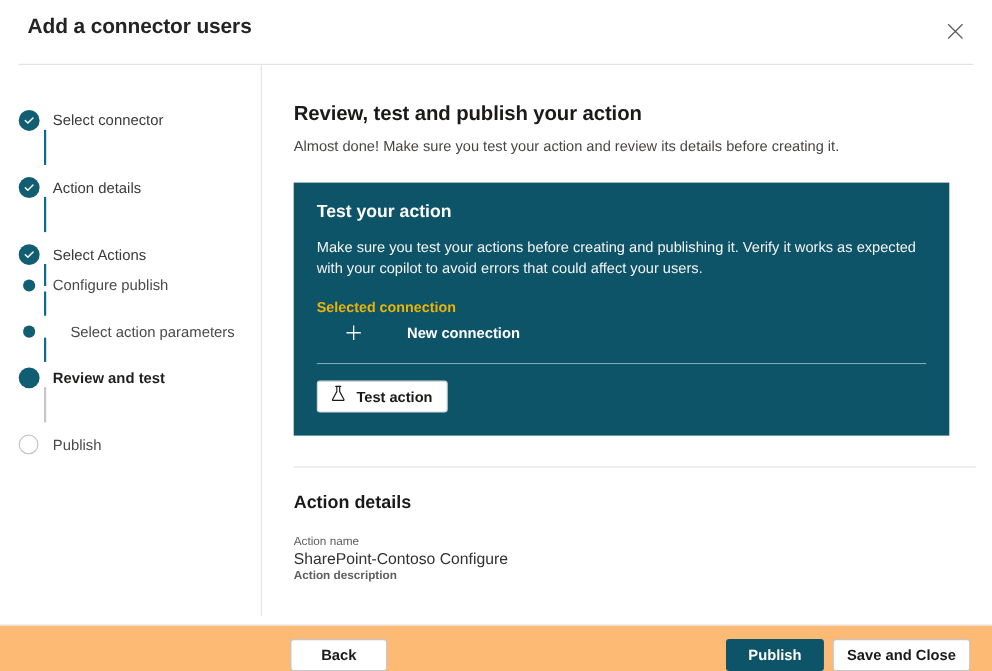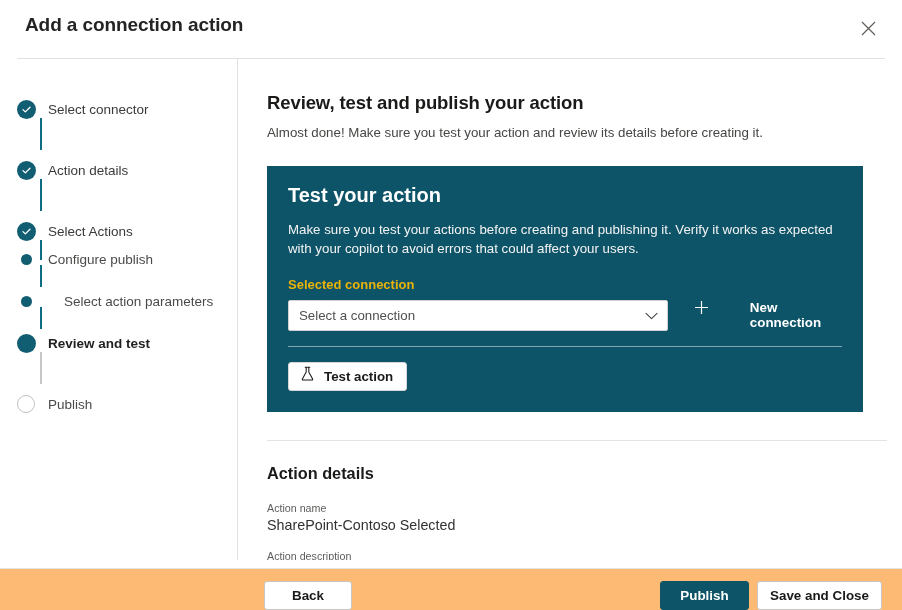--- a/index.html
+++ b/index.html
@@ -182,21 +182,21 @@
   
   .test-card {
     margin-top: 26px;
     width: 596px;
     background: #0e5468;
     color: #ffffff;
     padding: 18px 21px 21px 21px;
   }
 
   .card-title {
-    font-size: 20px;
+    font-size: 16px;
     font-weight: bold;
     color: #ffffff;
   }
 
   .card-desc {
     margin-top: 13px;
     font-size: 13.3px;
     line-height: 1.45;
     color: #f3f3f3;
     max-width: 560px;
@@ -307,21 +307,21 @@
     font-size: 10.7px;
     color: #605e5c;
   }
 
   .detail-value {
     margin-top: 3px;
     font-size: 14.3px;
     color: #323130;
   }
 
-  .detail-group.second { margin-top: 17px; }
+  .detail-group.second { margin-top: 0; font-weight: bold; }
 
   
   .dialog-footer {
     position: absolute;
     left: 0;
     top: 568px;
     width: 902px;
     height: 50px;
     background: #fdba74;
     border-top: 1px solid #e3e3e3;
@@ -362,21 +362,21 @@
     width: 125px;
     background: #ffffff;
     border: 1px solid #c8c6c4;
     color: #1b1a19;
   }
 </style>
 </head>
 <body>
 
 <div class="dialog-header">
-  <div class="dialog-title">Add a connection action</div>
+  <div class="dialog-title">Add a connector users</div>
   <button class="close-button">
     <span>
       <svg width="15" height="15" viewBox="0 0 15 15">
         <path d="M1 1 L14 14 M14 1 L1 14" stroke="#605e5c" stroke-width="1.2" fill="none"></path>
       </svg>
     </span>
   </button>
 </div>
 <div class="header-rule"></div>
 
@@ -461,28 +461,20 @@
       <h1 class="page-title">Review, test and publish your action</h1>
       <p class="page-subtitle">Almost done! Make sure you test your action and review its details before creating it.</p>
 
       <div class="test-card">
         <div class="card-title">Test your action</div>
         <div class="card-desc">Make sure you test your actions before creating and publishing it. Verify it works as expected with your copilot to avoid errors that could affect your users.</div>
 
         <div class="field-label">Selected connection</div>
 
         <div class="conn-row">
-          <div class="conn-select">
-            <span class="placeholder">Select a connection</span>
-            <span class="chevron">
-              <svg width="13" height="8" viewBox="0 0 13 8">
-                <path d="M1 1.3 L6.5 6.6 L12 1.3" stroke="#444444" stroke-width="1.1" fill="none" stroke-linecap="round" stroke-linejoin="round"></path>
-              </svg>
-            </span>
-          </div>
 
           <div class="new-conn">
             <span class="plus-icon">
               <svg width="15" height="15" viewBox="0 0 15 15">
                 <path d="M7.5 1 L7.5 14 M1 7.5 L14 7.5" stroke="#ffffff" stroke-width="1.2" fill="none"></path>
               </svg>
             </span>
             <span class="new-conn-label">New connection</span>
           </div>
         </div>
@@ -498,21 +490,21 @@
           <span class="btn-label">Test action</span>
         </div>
       </div>
 
       <div class="section-divider"></div>
 
       <h2 class="section-title">Action details</h2>
 
       <div class="detail-group">
         <div class="detail-label">Action name</div>
-        <div class="detail-value">SharePoint-Contoso Selected</div>
+        <div class="detail-value">SharePoint-Contoso Configure</div>
       </div>
 
       <div class="detail-group second">
         <div class="detail-label">Action description</div>
         <div class="detail-value"></div>
       </div>
 
     </div>
   </section>
 </div>

